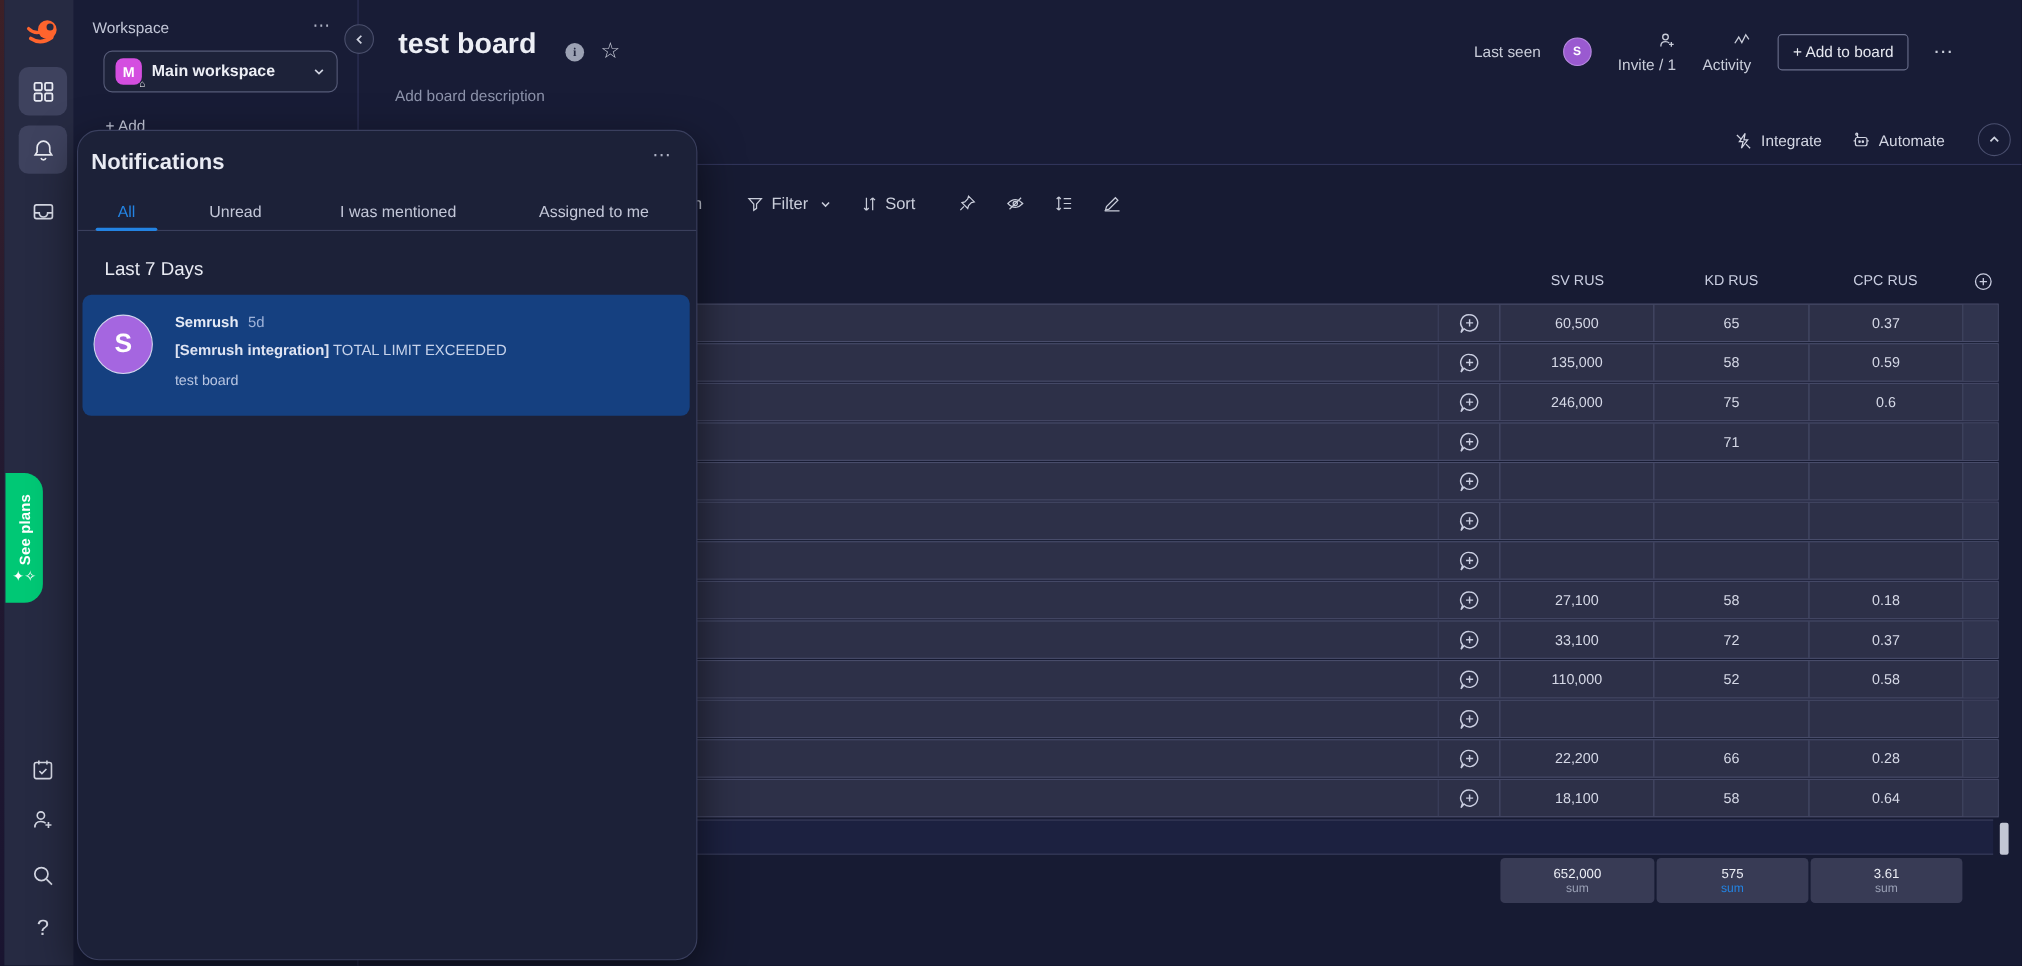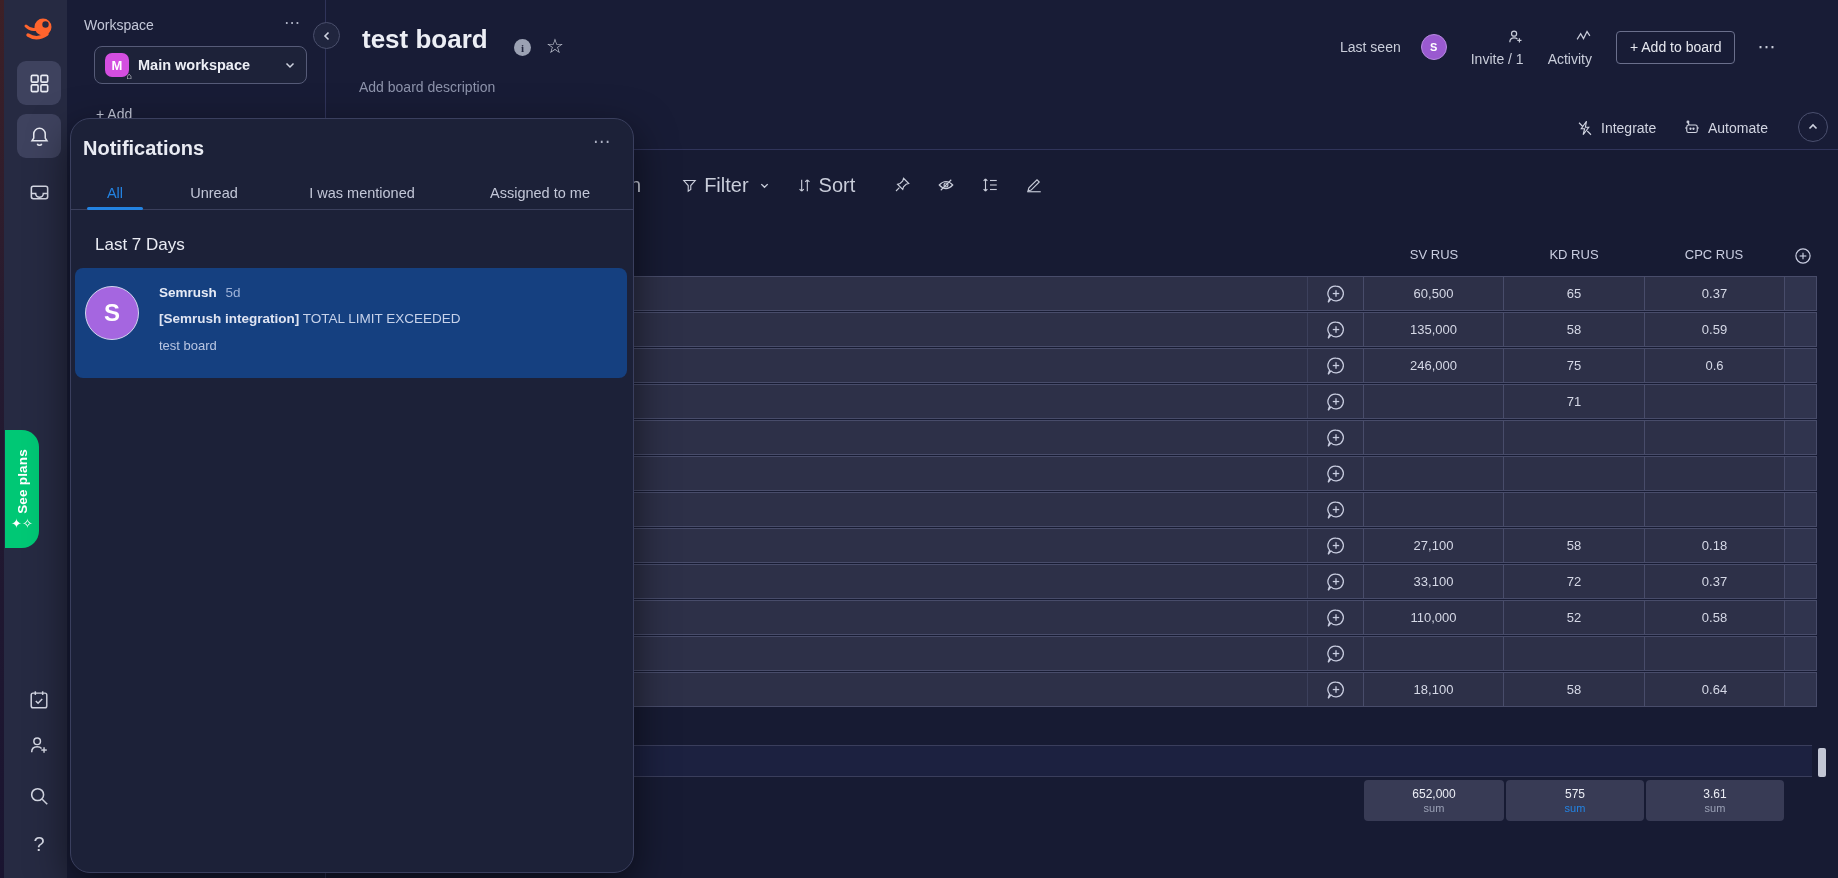--- a/index.html
+++ b/index.html
@@ -54,21 +54,21 @@
   .act-item{display:flex;align-items:center;gap:7px;color:#d2d5e2;font-size:14px;cursor:pointer;position:absolute;top:116px;height:24px;}
   #integrate-item{left:1576px;}
   #automate-item{left:1683px;}
   #collapse-up{left:1798px;top:112px;width:30px;height:30px;border-radius:50%;border:1px solid #4a4f6e;color:#cfd3e0;
     display:flex;align-items:center;justify-content:center;background:transparent;}
 
   #content-divider{left:326px;top:149px;width:1512px;height:1px;background:#30345a;}
   #content-bg{left:326px;top:150px;width:1512px;height:728px;background:#171b33;}
 
   
-  #toolbar{left:630px;top:171px;height:28px;display:flex;color:#c9cdda;font-size:20px;gap:0;}
+  #toolbar{left:630px;top:171px;height:28px;display:flex;color:#c9cdda;font-size:15px;gap:0;}
   .tb-group{display:flex;align-items:center;gap:6px;margin-right:26px;cursor:pointer;}
   .tb-ic{color:#c9cdda;}
 
   
   .col-head{position:absolute;top:247px;font-size:13px;color:#c9cde0;transform:translateX(-50%);}
   #add-col-btn{left:1793px;top:246px;color:#c9cde0;}
 
   #table-body{left:600px;top:276px;width:1217px;}
   .trow{height:35px;margin-bottom:1px;background:#2d3048;border:1px solid #484c6a;display:flex;}
   .tcell{height:100%;display:flex;align-items:center;justify-content:center;color:#d5d8e6;font-size:13px;}
@@ -469,20 +469,34 @@
       </div>
       <div class="trow">
         <div class="tcell name"></div>
         <div class="tcell chat">
   <svg width="22" height="22" viewBox="0 0 24 24" fill="none" stroke="currentColor" stroke-width="1.4">
     <path d="M12 3.5a8 8 0 1 1 -5.5 13.8 L3.5 21 l1.5-4.5 A8 8 0 0 1 12 3.5z"></path>
     <line x1="12" y1="8" x2="12" y2="15"></line>
             <line x1="8.5" y1="11.5" x2="15.5" y2="11.5"></line>
   </svg>
 </div>
+        <div class="tcell val">22,200</div>
+        <div class="tcell val">66</div>
+        <div class="tcell val">0.28</div>
+        <div class="tcell endcap"></div>
+      </div>
+      <div class="trow">
+        <div class="tcell name"></div>
+        <div class="tcell chat">
+  <svg width="22" height="22" viewBox="0 0 24 24" fill="none" stroke="currentColor" stroke-width="1.4">
+    <path d="M12 3.5a8 8 0 1 1 -5.5 13.8 L3.5 21 l1.5-4.5 A8 8 0 0 1 12 3.5z"></path>
+    <line x1="12" y1="8" x2="12" y2="15"></line>
+            <line x1="8.5" y1="11.5" x2="15.5" y2="11.5"></line>
+  </svg>
+</div>
         <div class="tcell val">18,100</div>
         <div class="tcell val">58</div>
         <div class="tcell val">0.64</div>
         <div class="tcell endcap"></div>
       </div>
     </div>
 
   <div id="addrow-strip" class="abs"></div>
   <div id="v-scroll-thumb" class="abs"></div>
 

